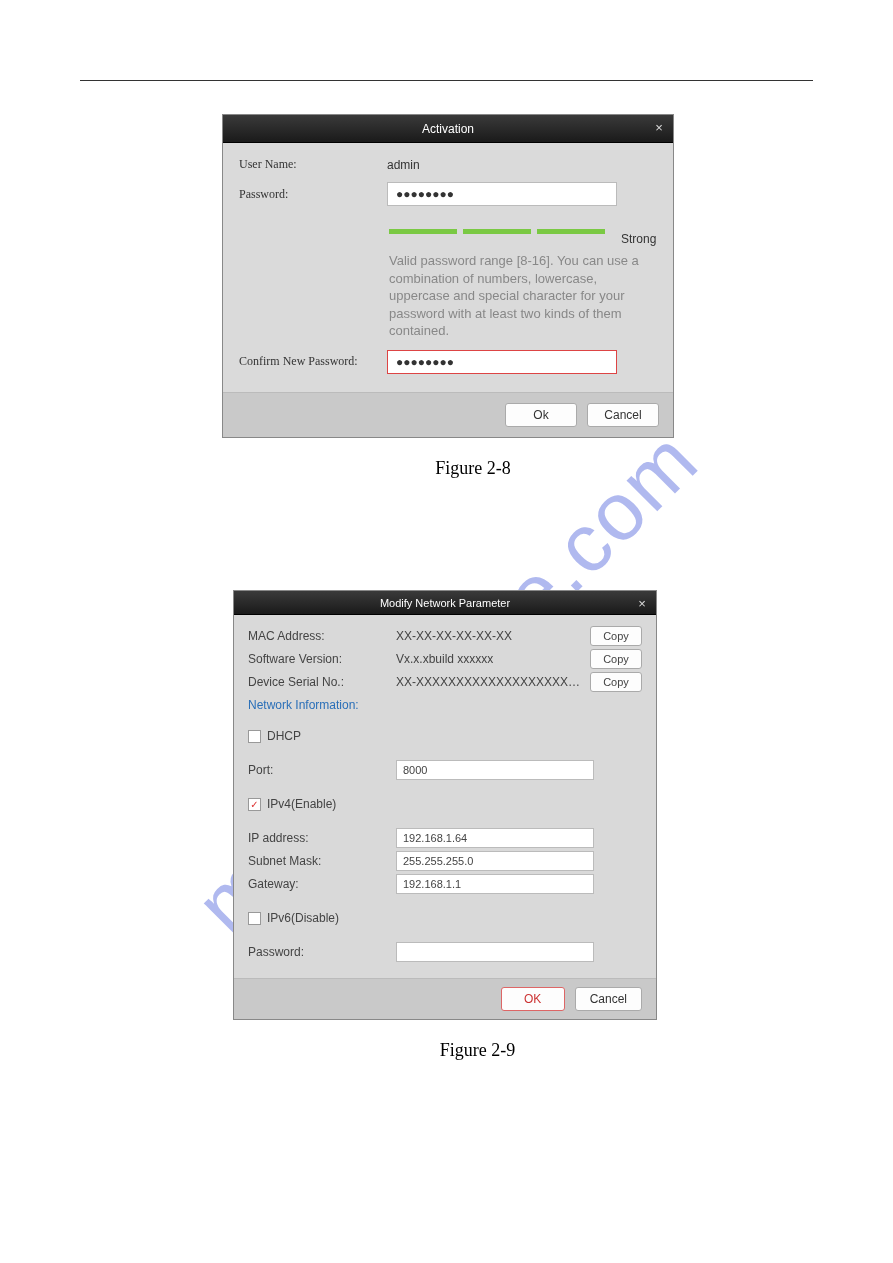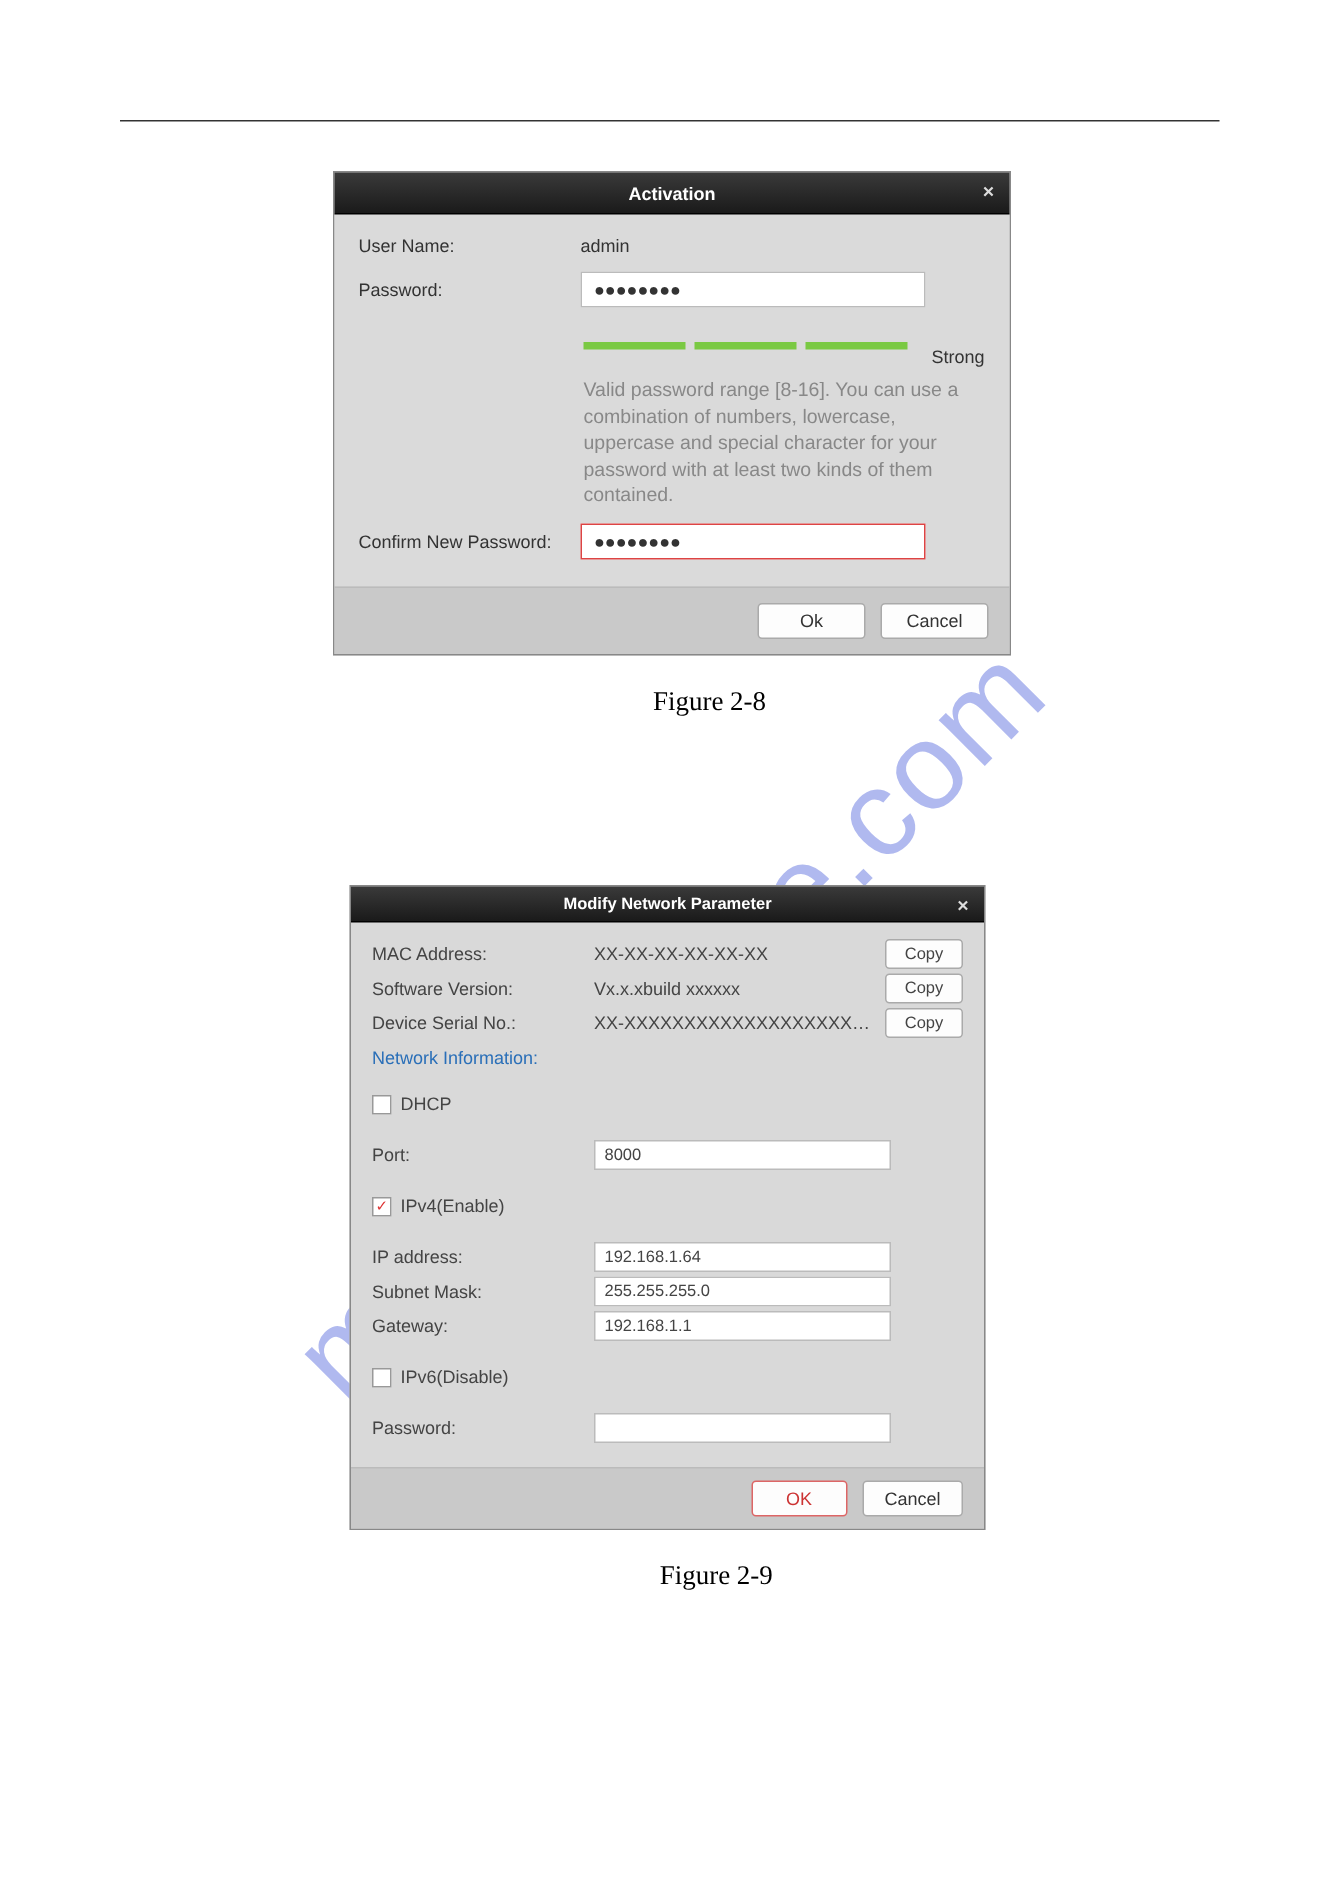--- a/index.html
+++ b/index.html
@@ -24,21 +24,21 @@
 
     .dialog-frame {
       border: 1px solid #888;
       background: #DDDDDD;
     }
     .dlg-titlebar {
       height: 28px;
       background: linear-gradient(to bottom, #3a3a3a, #1a1a1a);
       color: #fff;
       font-size: 12px;
-      font-weight: bold;
+      font-weight: normal;
       display: flex;
       align-items: center;
       justify-content: center;
       position: relative;
       border-bottom: 1px solid #000;
     }
     .dlg-close {
       position: absolute;
       right: 6px;
       top: 5px;
@@ -46,21 +46,21 @@
       height: 16px;
       color: #ddd;
       font-size: 13px;
       line-height: 16px;
       text-align: center;
       cursor: pointer;
     }
     .dlg-body { padding: 14px 16px 8px 16px; font-size: 12px; color: #222; }
     .dlg-body-grey { background: #DADADA; }
     .form-row { display: flex; align-items: center; margin-bottom: 10px; }
-    .form-label { width: 148px; color: #333; }
+    .form-label { width: 148px; color: #333; font-family: Liberation Serif, serif; }
     .form-value { color: #333; }
     .txtfield {
       background: #fff;
       border: 1px solid #bbb;
       height: 24px;
       width: 230px;
       font-size: 12px;
       padding: 0 8px;
       color: #333;
     }

